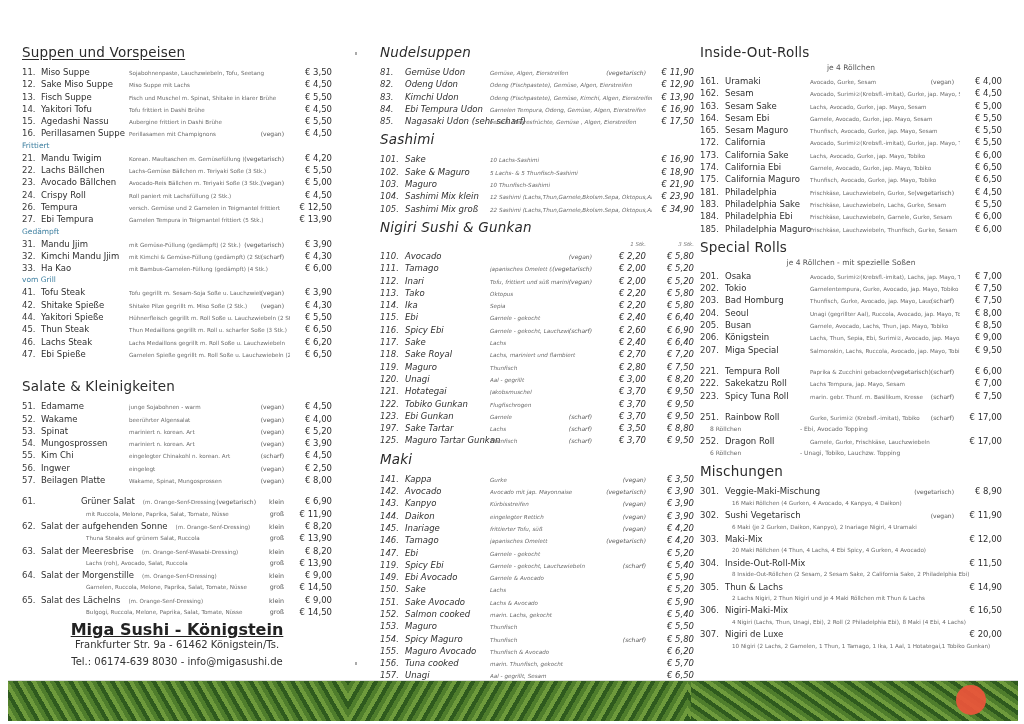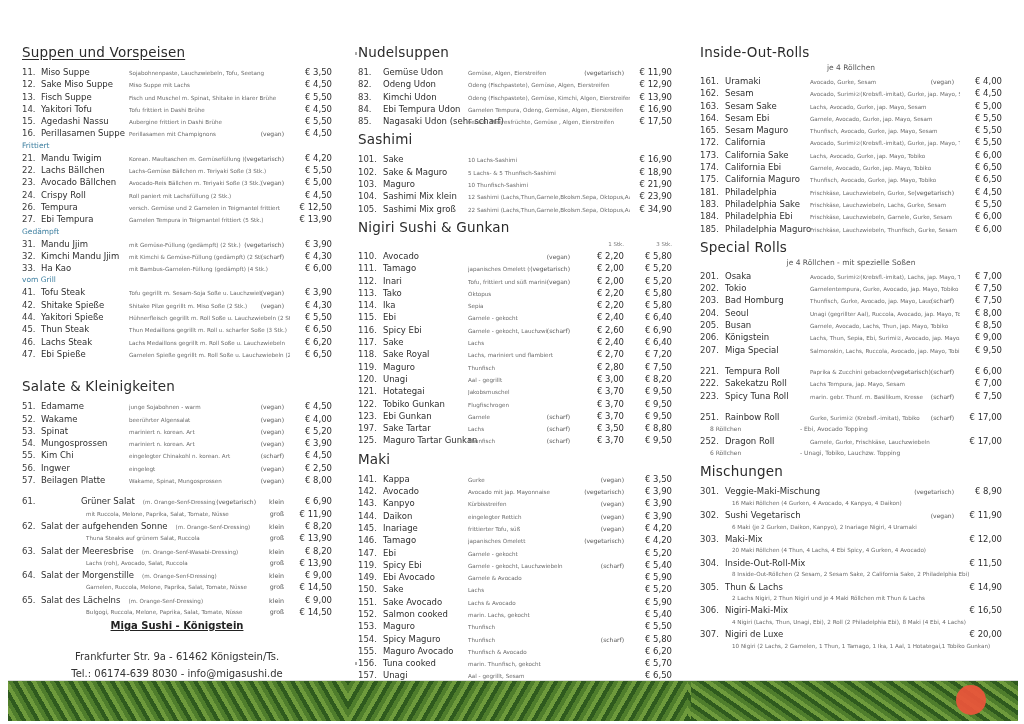--- a/index.html
+++ b/index.html
@@ -1,20 +1,20 @@
 <!DOCTYPE html>
 <html><head>
 <meta charset="utf-8">
 <style>
   html,body{margin:0;padding:0;background:#ffffff;}
   body{width:1024px;height:724px;overflow:hidden;position:relative;font-family:"DejaVu Sans",sans-serif;color:#3a3a3a;}
   .page{position:absolute;left:0;top:0;width:1024px;height:724px;}
   .col{position:absolute;top:40px;}
   .col.c1{left:22px;width:310px;}
-  .col.c2{left:358px;width:314px;}
+  .col.c2{left:380px;width:314px;font-style:italic;}
   .col.c3{left:700px;width:302px;}
   .sec-title{font-family:"DejaVu Sans",sans-serif;font-size:13.5px;color:#2b2b2b;text-align:left;margin:4px 0 6px 0;letter-spacing:0.2px;}
   .sec-title.ul{text-decoration:underline;text-underline-offset:2px;}
   .sec-note{font-size:7.5px;color:#555;text-align:center;margin:-3px 0 3px 0;}
   .sub-head{font-size:7.5px;color:#3d7fa0;text-align:left;height:12px;line-height:12px;}
   .row{display:flex;align-items:baseline;height:12.3px;line-height:12.3px;white-space:nowrap;}
   .num{font-size:8.5px;color:#3a3a3a;width:19px;flex:none;}
   .c2 .num,.c3 .num{width:25px;}
   .name{font-size:8.5px;color:#2f2f2f;flex:none;width:88px;overflow:visible;}
   .c2 .name{width:85px;}
@@ -26,21 +26,21 @@
   .price2{font-size:8.5px;color:#2f2f2f;flex:none;width:48px;text-align:right;}
   .nig-head{display:flex;justify-content:flex-end;font-size:5.5px;color:#777;height:9px;}
   .nig-head span{width:48px;text-align:right;}
   .salad-sub{display:flex;height:12.3px;line-height:12.3px;white-space:nowrap;padding-left:64px;}
   .salad-sub .desc{font-size:5.6px;}
   .mix-sub{font-size:5.6px;color:#6a6a6a;padding-left:32px;height:11.5px;line-height:11.5px;white-space:nowrap;}
   .roll-sub{display:flex;font-size:6px;color:#6a6a6a;height:12px;line-height:12px;white-space:nowrap;}
   .roll-sub .l{width:90px;padding-left:10px;}
   .gap{height:9px;}
   .contact{position:absolute;left:22px;top:620px;width:310px;text-align:center;}
-  .contact .name-line{font-size:10px;font-weight:bold;color:#222;text-decoration:underline;margin-bottom:20px;}
+  .contact .name-line{font-size:16px;font-weight:bold;color:#222;text-decoration:underline;margin-bottom:0;}
   .contact .addr{font-size:10px;color:#333;margin-bottom:6px;}
   .contact .tel{font-size:10px;color:#333;}
   .fold{position:absolute;left:355px;width:2px;height:3px;background:#aaa;}
   .band{position:absolute;left:8px;top:680px;width:1010px;height:40px;
     background:
       repeating-linear-gradient(60deg,#2f5a1e 0 4px,#6e9a3c 4px 8px,#4f7d2c 8px 12px);
     border-top:1px solid #dcdcdc;}
   .band .seg2{position:absolute;left:340px;top:0;width:340px;height:40px;
     background:repeating-linear-gradient(-60deg,#2f5a1e 0 4px,#6e9a3c 4px 8px,#4f7d2c 8px 12px);}
   .band .seg3{position:absolute;left:683px;top:0;width:327px;height:40px;

